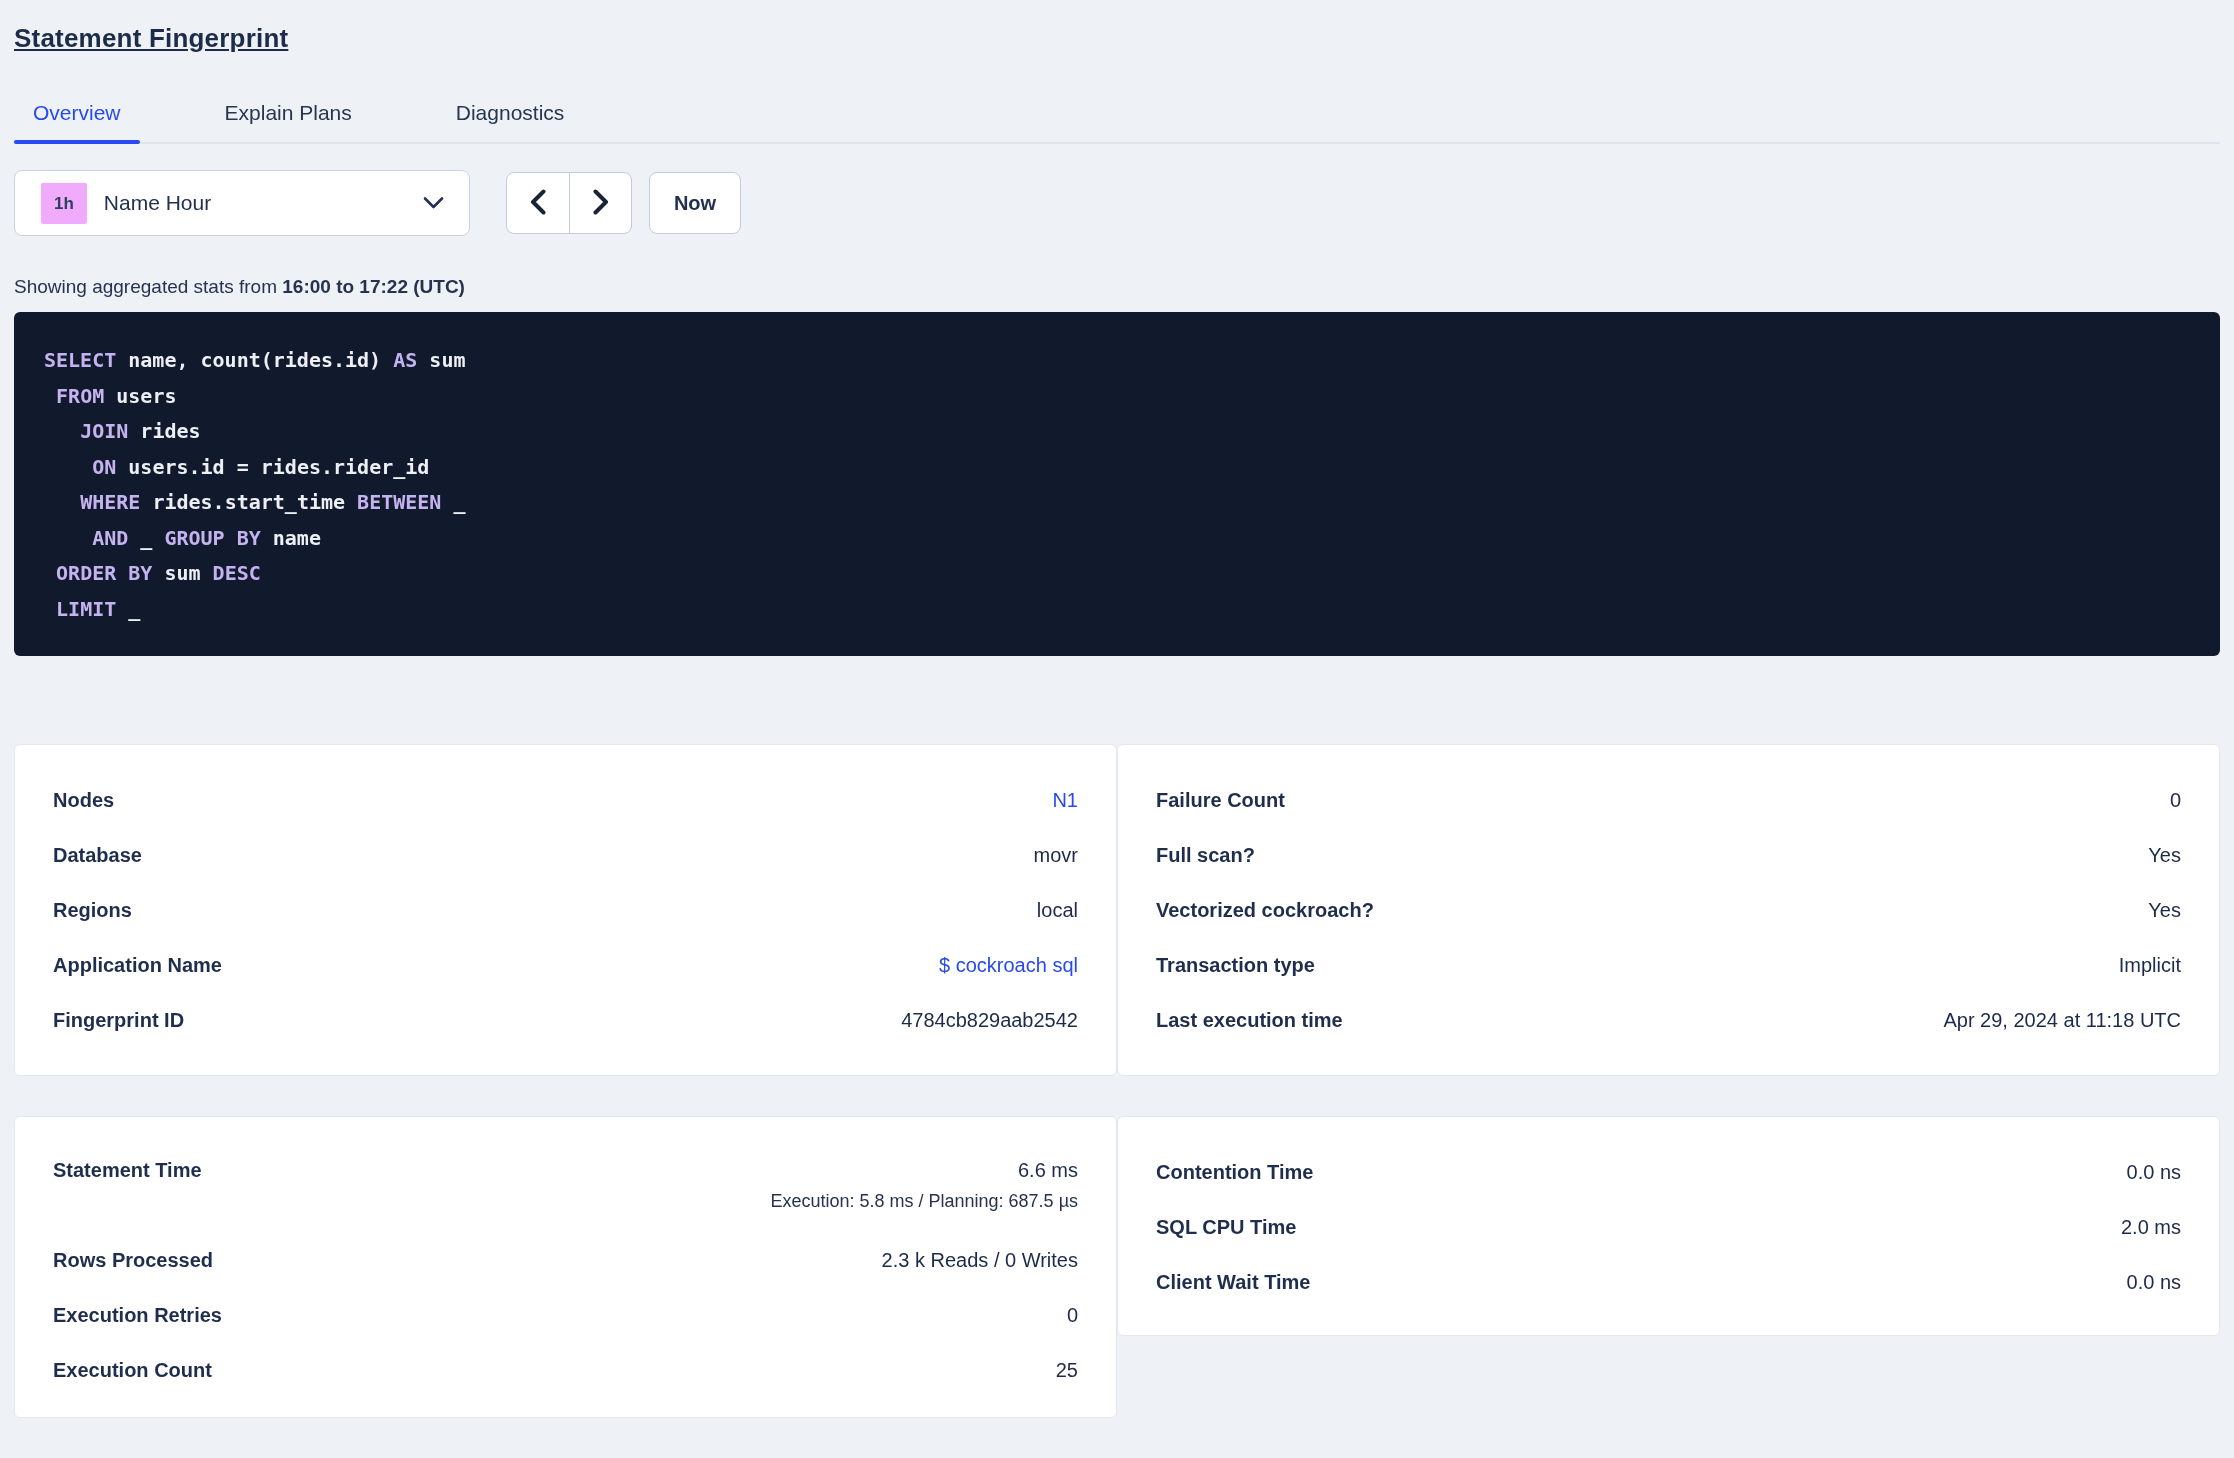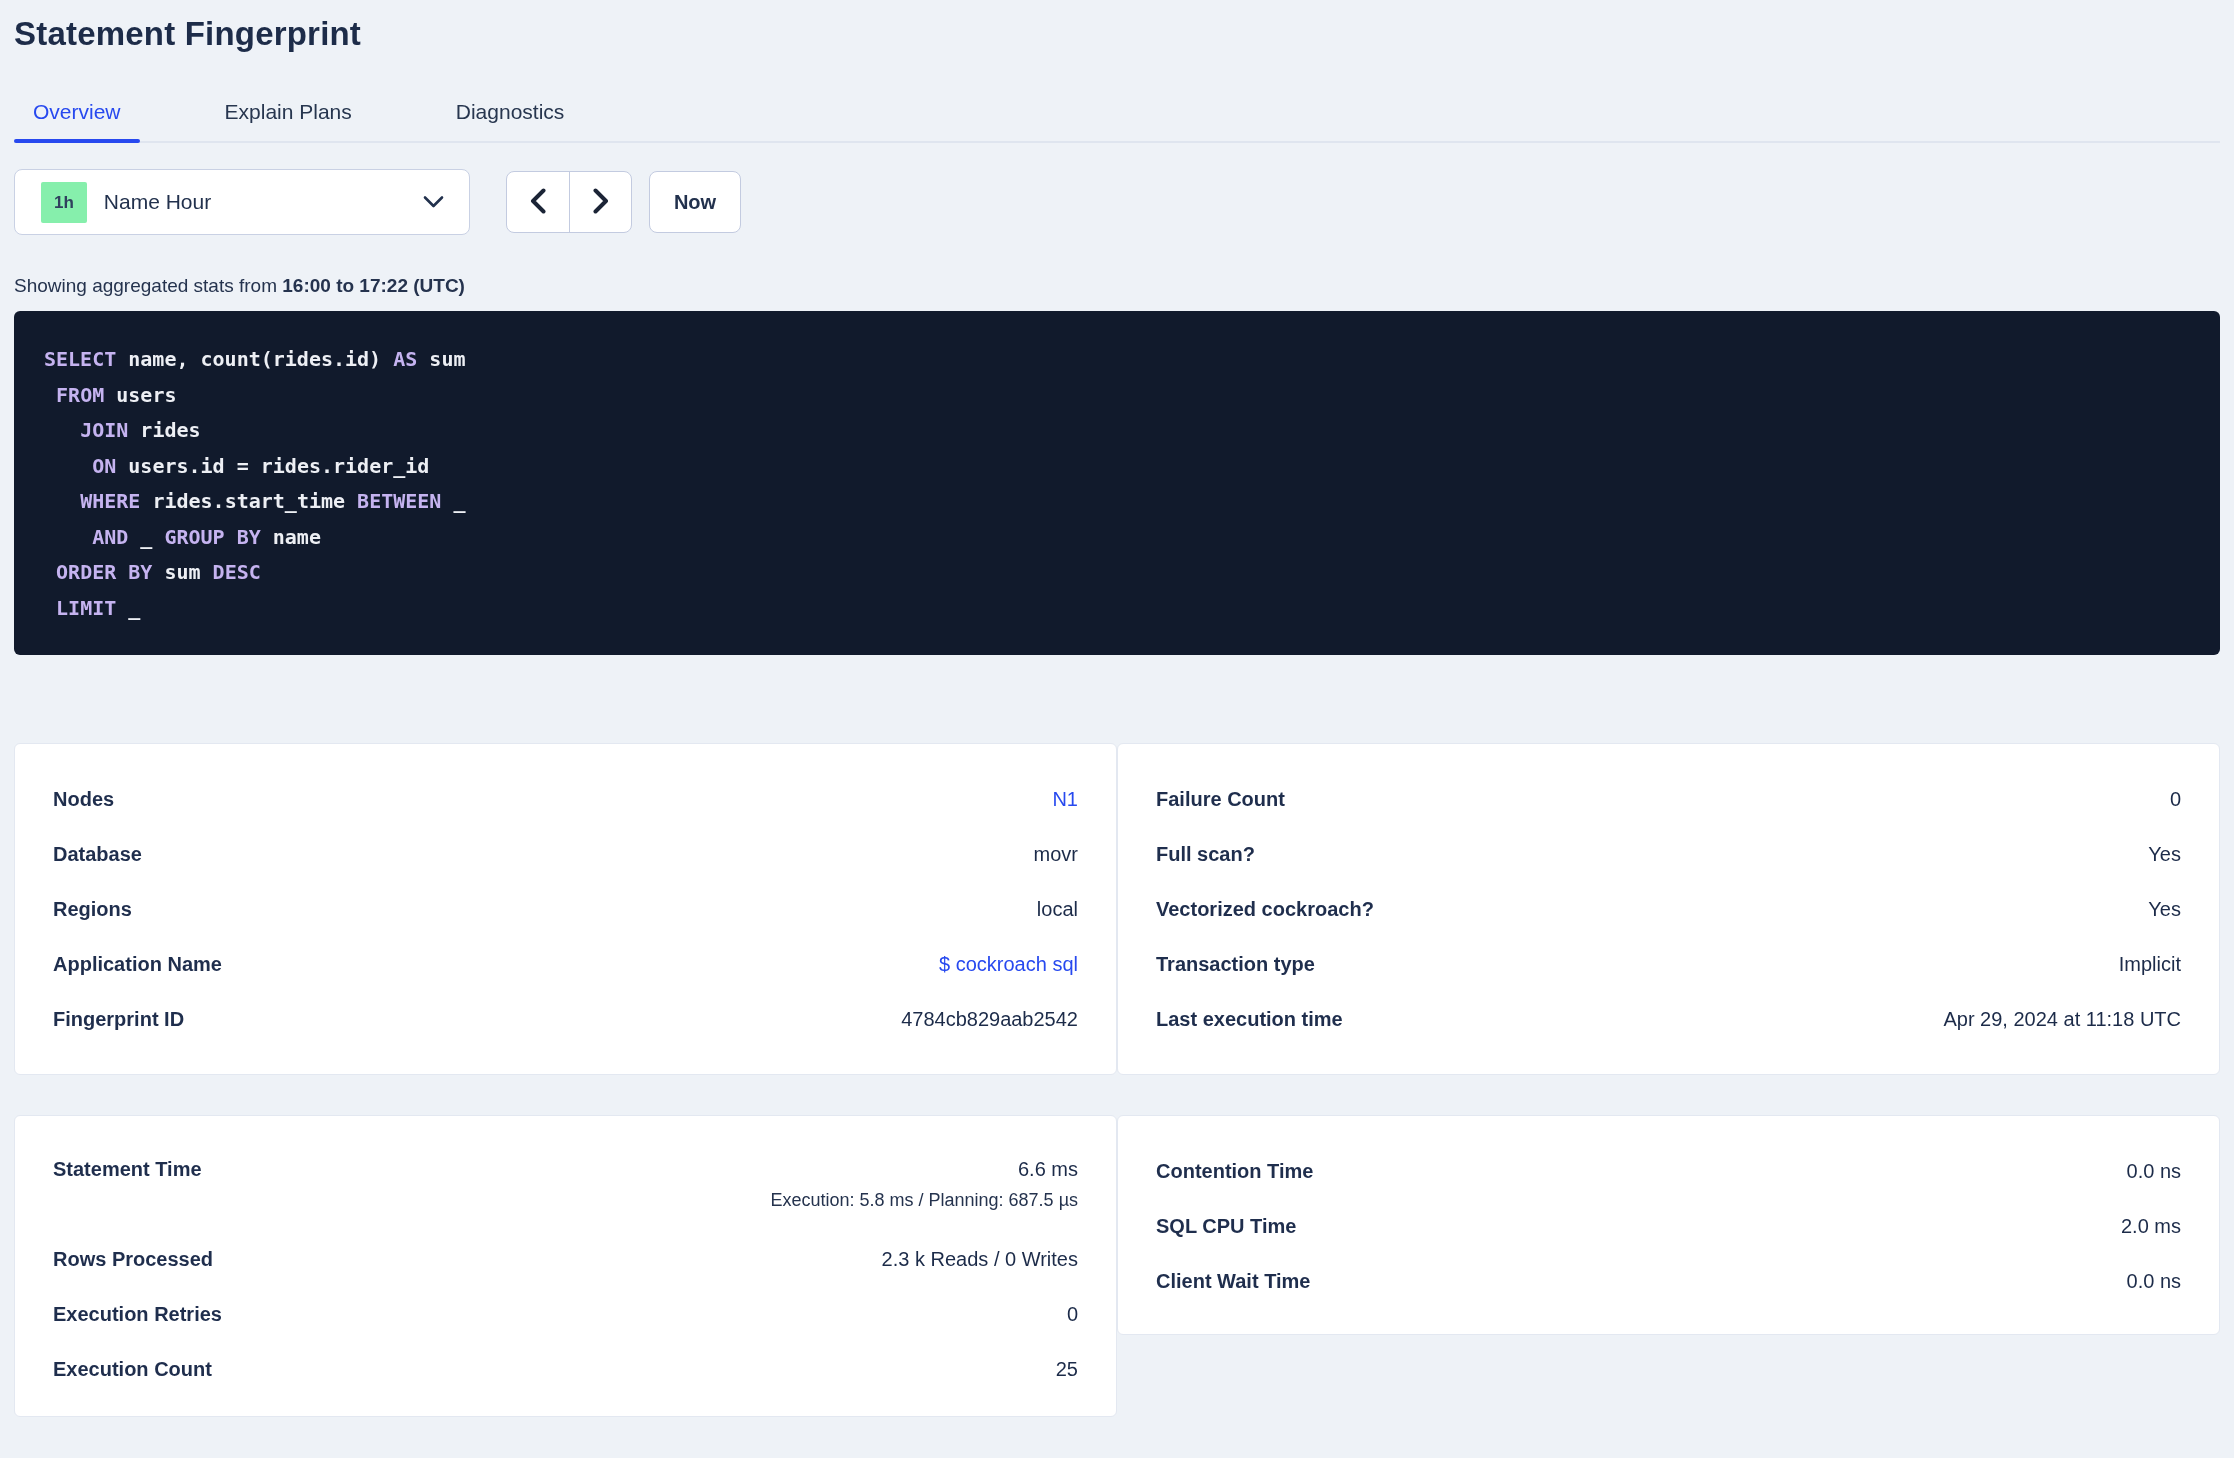--- a/index.html
+++ b/index.html
@@ -16,22 +16,22 @@
   html,body{width:2234px;height:1458px;overflow:hidden;}
   body{
     background:var(--page-bg);
     font-family:"Liberation Sans",sans-serif;
     color:var(--text-dark);
   }
   .page{padding:0 14px;}
 
   
   .page-title{
-    font-size:33px;font-weight:700;color:#1d2c49;
-    padding-top:15px;letter-spacing:.2px;
+    font-size:26px;font-weight:700;color:#1d2c49;
+    padding-top:23px;letter-spacing:.2px;text-decoration:underline;
   }
   .tabbar{
     margin-top:34px;display:flex;
     border-bottom:2px solid #dfe5ef;
   }
   .tab{
     font-size:21px;color:#27364f;
     padding:13px 19px 17px 19px;
     margin-right:66px;position:relative;cursor:pointer;
   }
@@ -42,21 +42,21 @@
   }
 
   
   .controls{margin-top:26px;display:flex;align-items:center;}
   .dropdown{
     width:456px;height:66px;background:#fff;
     border:1px solid #c9d1e4;border-radius:8px;
     display:flex;align-items:center;padding:0 24px 0 26px;cursor:pointer;
   }
   .badge{
-    background:#86efac;color:#30405e;font-weight:700;font-size:17px;
+    background:#f0abfc;color:#30405e;font-weight:700;font-size:17px;
     padding:12px 13px;border-radius:2px;line-height:1;
   }
   .dd-label{margin-left:17px;font-size:21px;color:var(--text-dark);}
   .dd-chevron{margin-left:auto;display:flex;align-items:center;}
   .arrow-group{
     margin-left:36px;height:62px;background:#fff;
     border:1px solid var(--border-btn);border-radius:8px;
     display:flex;overflow:hidden;
   }
   .arrow-btn{

